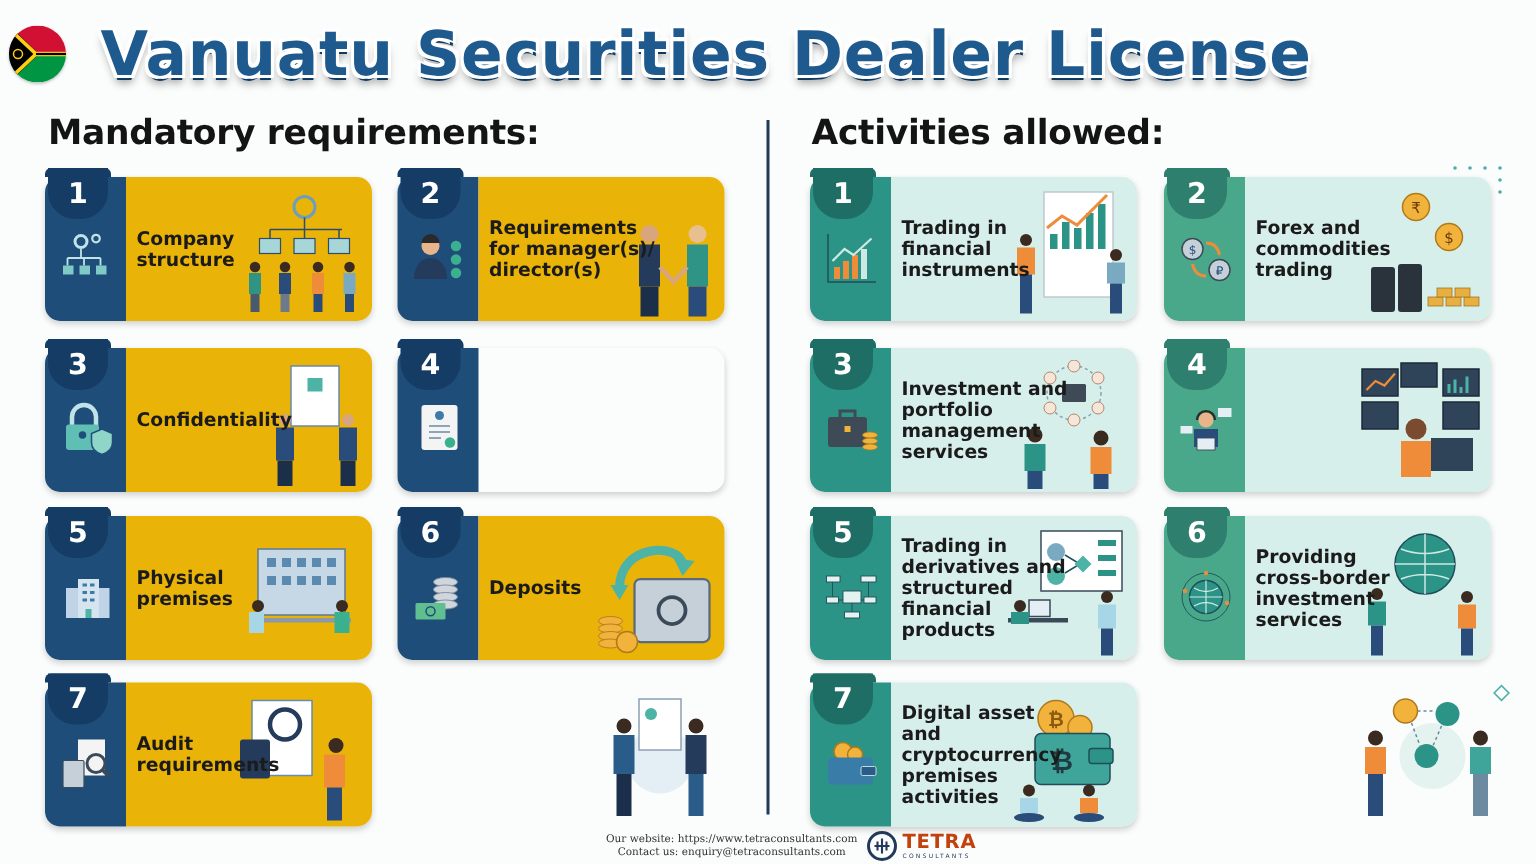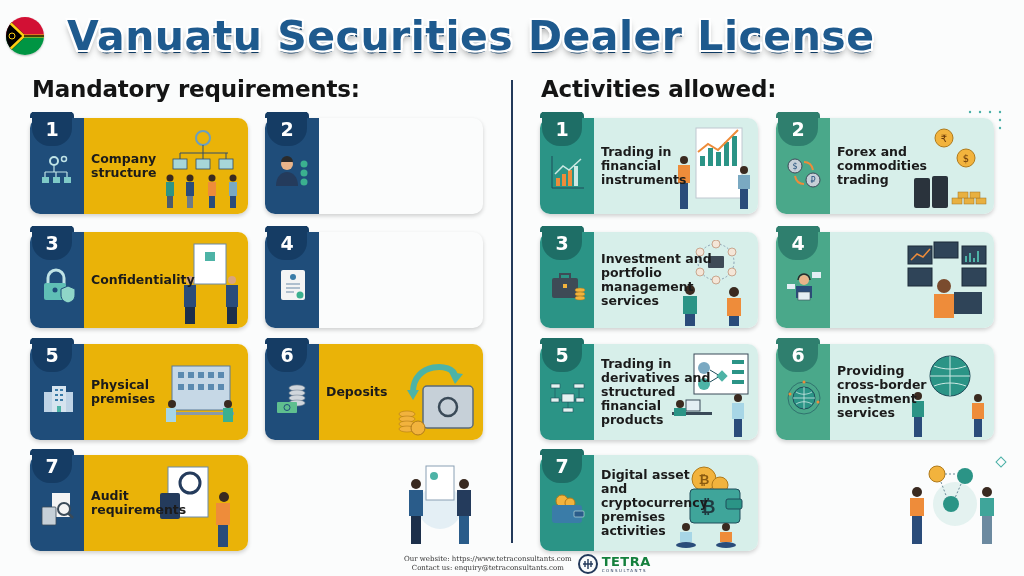--- a/index.html
+++ b/index.html
@@ -38,21 +38,21 @@
     .act .badge::before { background: #1e6e66; }
     .act .right { background: #d7efea; }
     .act.alt .left { background: #4aa88a; }
     .act.alt .badge, .act.alt .badge::before { background: #2f7f6e; }
 
     
     .footer { position: absolute; left: 404px; top: 553px; height: 22px; display: flex; align-items: center; }
     .footer .ftext { font-family: "DejaVu Serif", serif; font-size: 7px; line-height: 9px; text-align: center; color: #333; }
     .footer .logo-c { width: 20px; height: 20px; border: 2px solid #23395a; border-radius: 50%; margin-left: 6px; position: relative; }
     .footer .logo-text { margin-left: 4px; }
-    .footer .brand { font-size: 13px; font-weight: 800; color: #15803d; line-height: 13px; letter-spacing: 0.5px; }
+    .footer .brand { font-size: 13px; font-weight: 800; color: #c2410c; line-height: 13px; letter-spacing: 0.5px; }
     .footer .brand-sub { font-size: 4px; letter-spacing: 1.5px; color: #23395a; }
 
     .deco-dots { position: absolute; left: 968px; top: 110px; }
     .deco-diamond { position: absolute; left: 997px; top: 458px; width: 8px; height: 8px; border: 1.5px solid #4ab0a7; transform: rotate(45deg); }
   </style>
 </head>
 <body>
 
 <div class="page">
 
@@ -117,20 +117,32 @@
       <div class="badge">2</div>
       <svg class="side-icon" viewBox="0 0 36 36">
         <circle cx="12" cy="10" r="6" fill="#e8b48a"></circle>
           <path d="M6 8a6 6 0 0 1 12 0" fill="#2a2a2a"></path>
         <path d="M1 32c0-9 5-14 11-14s11 5 11 14z" fill="#243b5c"></path>
         <circle cx="29" cy="10" r="3.5" fill="#3bb08f"></circle>
           <circle cx="29" cy="19" r="3.5" fill="#3bb08f"></circle>
           <circle cx="29" cy="28" r="3.5" fill="#3bb08f"></circle>
       </svg>
     </div>
+    <div class="right">
+      <div class="label">Requirements for manager(s)/ director(s)</div>
+      <svg class="illus" style="width:60px" viewBox="0 0 60 86">
+        <circle cx="14" cy="30" r="6" fill="#d9a57c"></circle>
+          <rect x="7" y="37" width="14" height="28" fill="#243b5c"></rect>
+          <rect x="8" y="65" width="12" height="20" fill="#1c2f4a"></rect>
+        <circle cx="46" cy="30" r="6" fill="#e8c08f"></circle>
+          <rect x="39" y="37" width="14" height="28" fill="#2f9485"></rect>
+          <rect x="40" y="65" width="12" height="20" fill="#2a4c7a"></rect>
+        <path d="M21 52 L30 62 L39 52" stroke="#d9a57c" stroke-width="3" fill="none"></path>
+      </svg>
+    </div>
   </div>
 
   <div class="card mand" style="left:30px;top:232px;">
     <div class="left">
       <div class="badge">3</div>
       <svg class="side-icon" viewBox="0 0 36 36">
         <path d="M8 16v-6a8 8 0 0 1 16 0v6" stroke="#bfe3e6" stroke-width="3" fill="none"></path>
         <rect x="4" y="15" width="22" height="17" rx="2" fill="#5fbfb5"></rect>
         <circle cx="15" cy="22" r="2.5" fill="#1f4d7a"></circle>
         <path d="M28 18l7 3v6c0 5-4 7-7 8-3-1-7-3-7-8v-6z" fill="#8fd6c8" stroke="#1f4d7a" stroke-width="1"></path>

